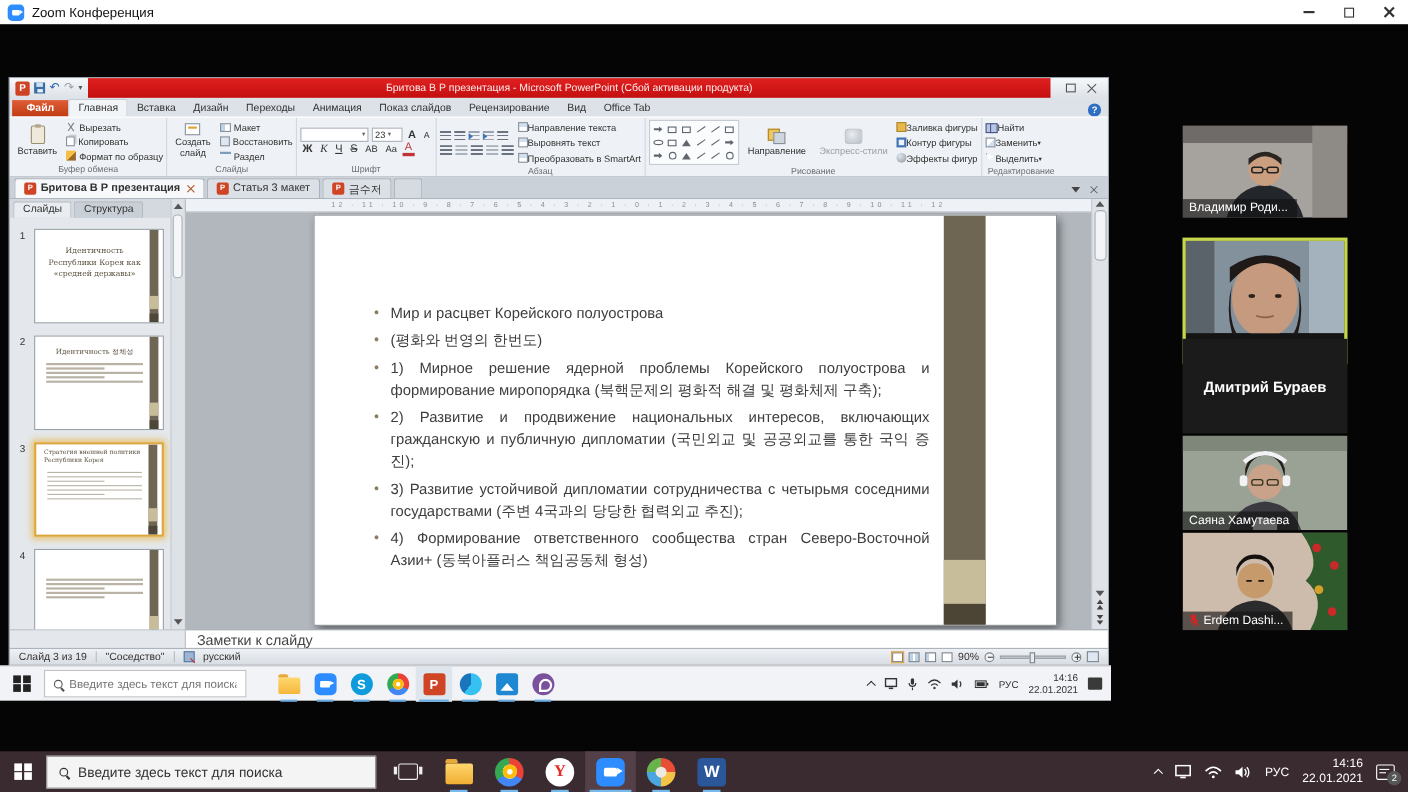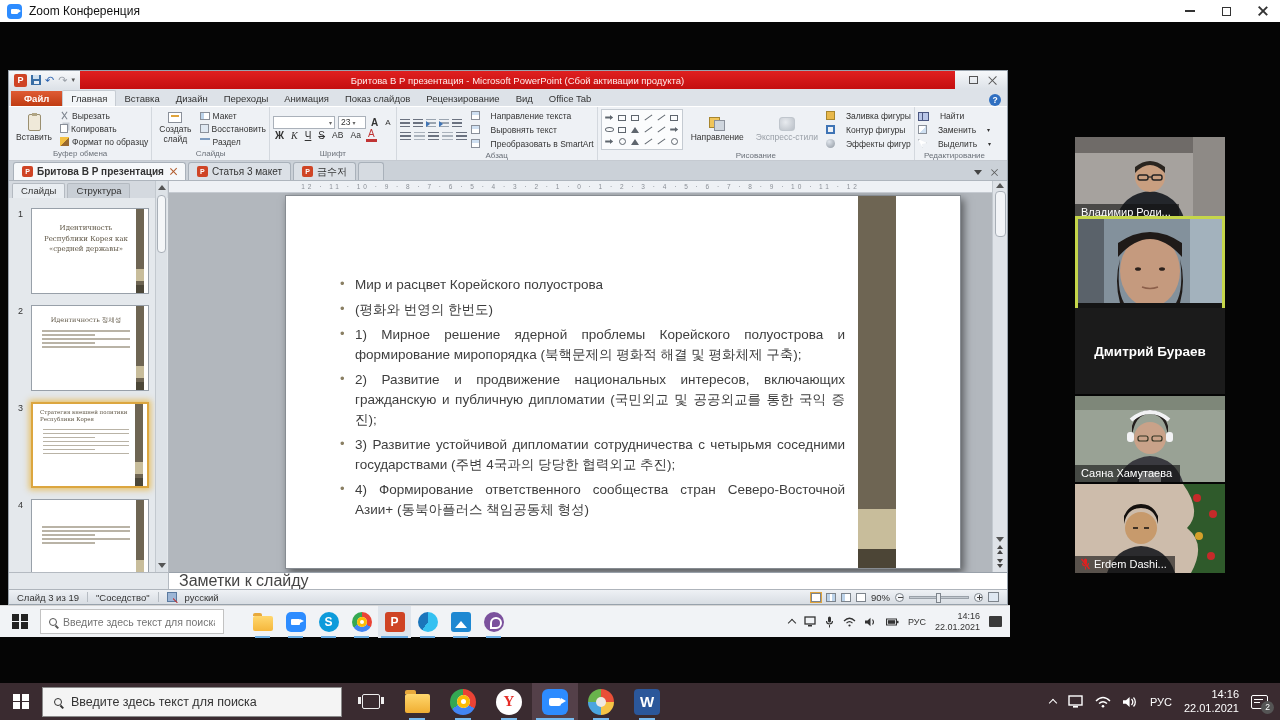--- a/index.html
+++ b/index.html
@@ -68,21 +68,21 @@
 .fbox{height:13px;border:1px solid #aab1ba;background:#fff;display:flex;align-items:center;font-size:8.5px;color:#333;padding:0 2px;gap:2px}
 .fbox .dd{font-size:6px;color:#666}
 .glyph{font-size:10px;color:#333;padding:0 2px}
 .g-b{font-weight:bold}.g-i{font-style:italic;font-family:"Liberation Serif",serif}.g-u{text-decoration:underline}.g-s{text-decoration:line-through}
 .g-red{color:#c03434;border-bottom:3px solid #c03434;line-height:1}
 .i-list{width:10px;height:9px;background:repeating-linear-gradient(#6b7280 0 1.5px,transparent 1.5px 3.5px)}
 .i-ind{width:10px;height:9px;background:repeating-linear-gradient(#9aa4b0 0 1.5px,transparent 1.5px 3.5px);position:relative}
 .i-ind::after{content:"";position:absolute;left:0;top:2px;border-left:4px solid #3f74b5;border-top:3px solid transparent;border-bottom:3px solid transparent}
 .i-al{width:11px;height:9px;background:repeating-linear-gradient(#6b7280 0 1.5px,transparent 1.5px 3.5px)}
 .i-al.c{background:repeating-linear-gradient(#aab2bc 0 1.5px,transparent 1.5px 3.5px)}
-.lblbtn{display:flex;align-items:center;gap:11px;font-size:8.5px;color:#333;height:13px;white-space:nowrap}
+.lblbtn{display:flex;align-items:center;gap:0;font-size:8.5px;color:#333;height:13px;white-space:nowrap}
 .i-dir{width:9px;height:9px;border:1px solid #8a909a;background:linear-gradient(#cfe0f2 50%,#fff 50%)}
 .shapesbox{display:grid;grid-template-columns:repeat(6,13px);grid-auto-rows:12px;align-content:center;border:1px solid #c5cbd2;background:#fbfcfd;padding:1px}
 .shp{display:flex;align-items:center;justify-content:center}
 .s-sq{width:8px;height:6px;border:1px solid #5f666e}
 .s-ci{width:7px;height:7px;border:1px solid #5f666e;border-radius:50%}
 .s-tri{width:0;height:0;border-left:4px solid transparent;border-right:4px solid transparent;border-bottom:6px solid #5f666e}
 .s-ln{width:9px;height:1.2px;background:#5f666e;transform:rotate(-35deg)}
 .s-ar{width:8px;height:5px;background:#5f666e;clip-path:polygon(0 30%,60% 30%,60% 0,100% 50%,60% 100%,60% 70%,0 70%)}
 .s-el{width:9px;height:5px;border:1px solid #5f666e;border-radius:50%}
 .i-arrange{width:16px;height:14px;position:relative}
@@ -151,21 +151,21 @@
 .vscroll{width:15px;background:#dfe3e8;border-left:1px solid #c3c9cf;display:flex;flex-direction:column;align-items:center;padding:2px 0}
 .vthumb{width:11px;height:46px;background:#f2f4f7;border:1px solid #a8afb7;border-radius:4px;margin-top:3px}
 .vsp{flex:1}
 .navbtn{width:11px;height:12px;display:flex;flex-direction:column;align-items:center;justify-content:center;gap:1px;margin:1px 0}
 .navbtn b{width:0;height:0;border-left:3.5px solid transparent;border-right:3.5px solid transparent}
 .navbtn b.up{border-bottom:4px solid #444}
 .navbtn b.dn{border-top:4px solid #444}
 
 .notes{height:17px;display:flex}
 .notes .nl{width:160px;background:#e4e8ec;border-right:1px solid #b4bac1;border-top:1px solid #b4bac1}
-.notes .nr{flex:1;background:#fff;border-top:1px solid #99a1aa;font-size:16px;color:#444;display:flex;align-items:center;padding-left:10px}
+.notes .nr{flex:1;background:#fff;border-top:1px solid #99a1aa;font-size:13px;color:#444;display:flex;align-items:center;padding-left:10px}
 
 .pstatus{height:15px;background:linear-gradient(#eef1f5,#d8dde3);border-top:1px solid #aeb4bb;display:flex;align-items:center;font-size:9.5px;color:#333;padding:0 8px;gap:8px}
 .sep{width:1px;height:10px;background:#b6bcc3}
 .spell{width:10px;height:10px;background:#9db6d6;border:1px solid #5a7aa0;position:relative}
 .spell::after{content:"";position:absolute;right:-2px;bottom:-2px;width:5px;height:5px;background:#c03434;clip-path:polygon(0 0,100% 100%,85% 100%,0 15%,15% 0,100% 85%,100% 100%)}
 .zr{margin-left:auto;display:flex;align-items:center;gap:5px}
 .vico{width:10px;height:9px;border:1px solid #7d848c;background:#fff}
 .vico.a{outline:1.5px solid #e0a43c}
 .vico.g1{background:linear-gradient(90deg,#bcd3ea 35%,#fff 35%)}
 .vico.g2{background:repeating-linear-gradient(90deg,#bcd3ea 0 3px,#fff 3px 5px)}
@@ -210,21 +210,21 @@
 .a-viber::after{content:"";position:absolute;left:6px;top:5px;width:8px;height:8px;border:2px solid #fff;border-radius:50% 50% 50% 0}
 .itray{margin-left:auto;display:flex;align-items:center;gap:9px;padding-right:8px;font-size:9px;color:#333}
 .chev{width:6px;height:6px;border-left:1.5px solid #333;border-top:1.5px solid #333;transform:rotate(45deg);margin-top:3px}
 .chev.w{border-color:#fff}
 .trayi{display:flex;align-items:center}
 .iclock{text-align:right;font-size:9px;line-height:1.2;color:#333;white-space:nowrap}
 .inotif{width:13px;height:11px;background:#3a3a3a;border-radius:1px}
 
 
 .tile{position:absolute;left:1075px;width:150px;background:#141414;overflow:hidden}
-.t1{top:137px;height:84px}
+.t1{top:114px;height:84px}
 .t2{top:216px;height:115px;border:3px solid #c5d64a}
 .t3{top:308px;height:86px;background:#1b1b1b;display:flex;align-items:center;justify-content:center}
 .t4{top:396px;height:86px}
 .t5{top:484px;height:89px}
 .tname{position:absolute;left:0;bottom:0;background:rgba(18,18,18,.62);color:#fff;font-size:11px;padding:2px 8px 3px 6px;display:flex;align-items:center;gap:4px;white-space:nowrap;max-width:100%}
 .cname{color:#fff;font-size:13.5px;font-weight:bold}
 .tile svg{display:block}
 
 
 .rtb{position:absolute;left:0;top:683px;width:1280px;height:37px;background:#3a2b30;display:flex;align-items:center}

